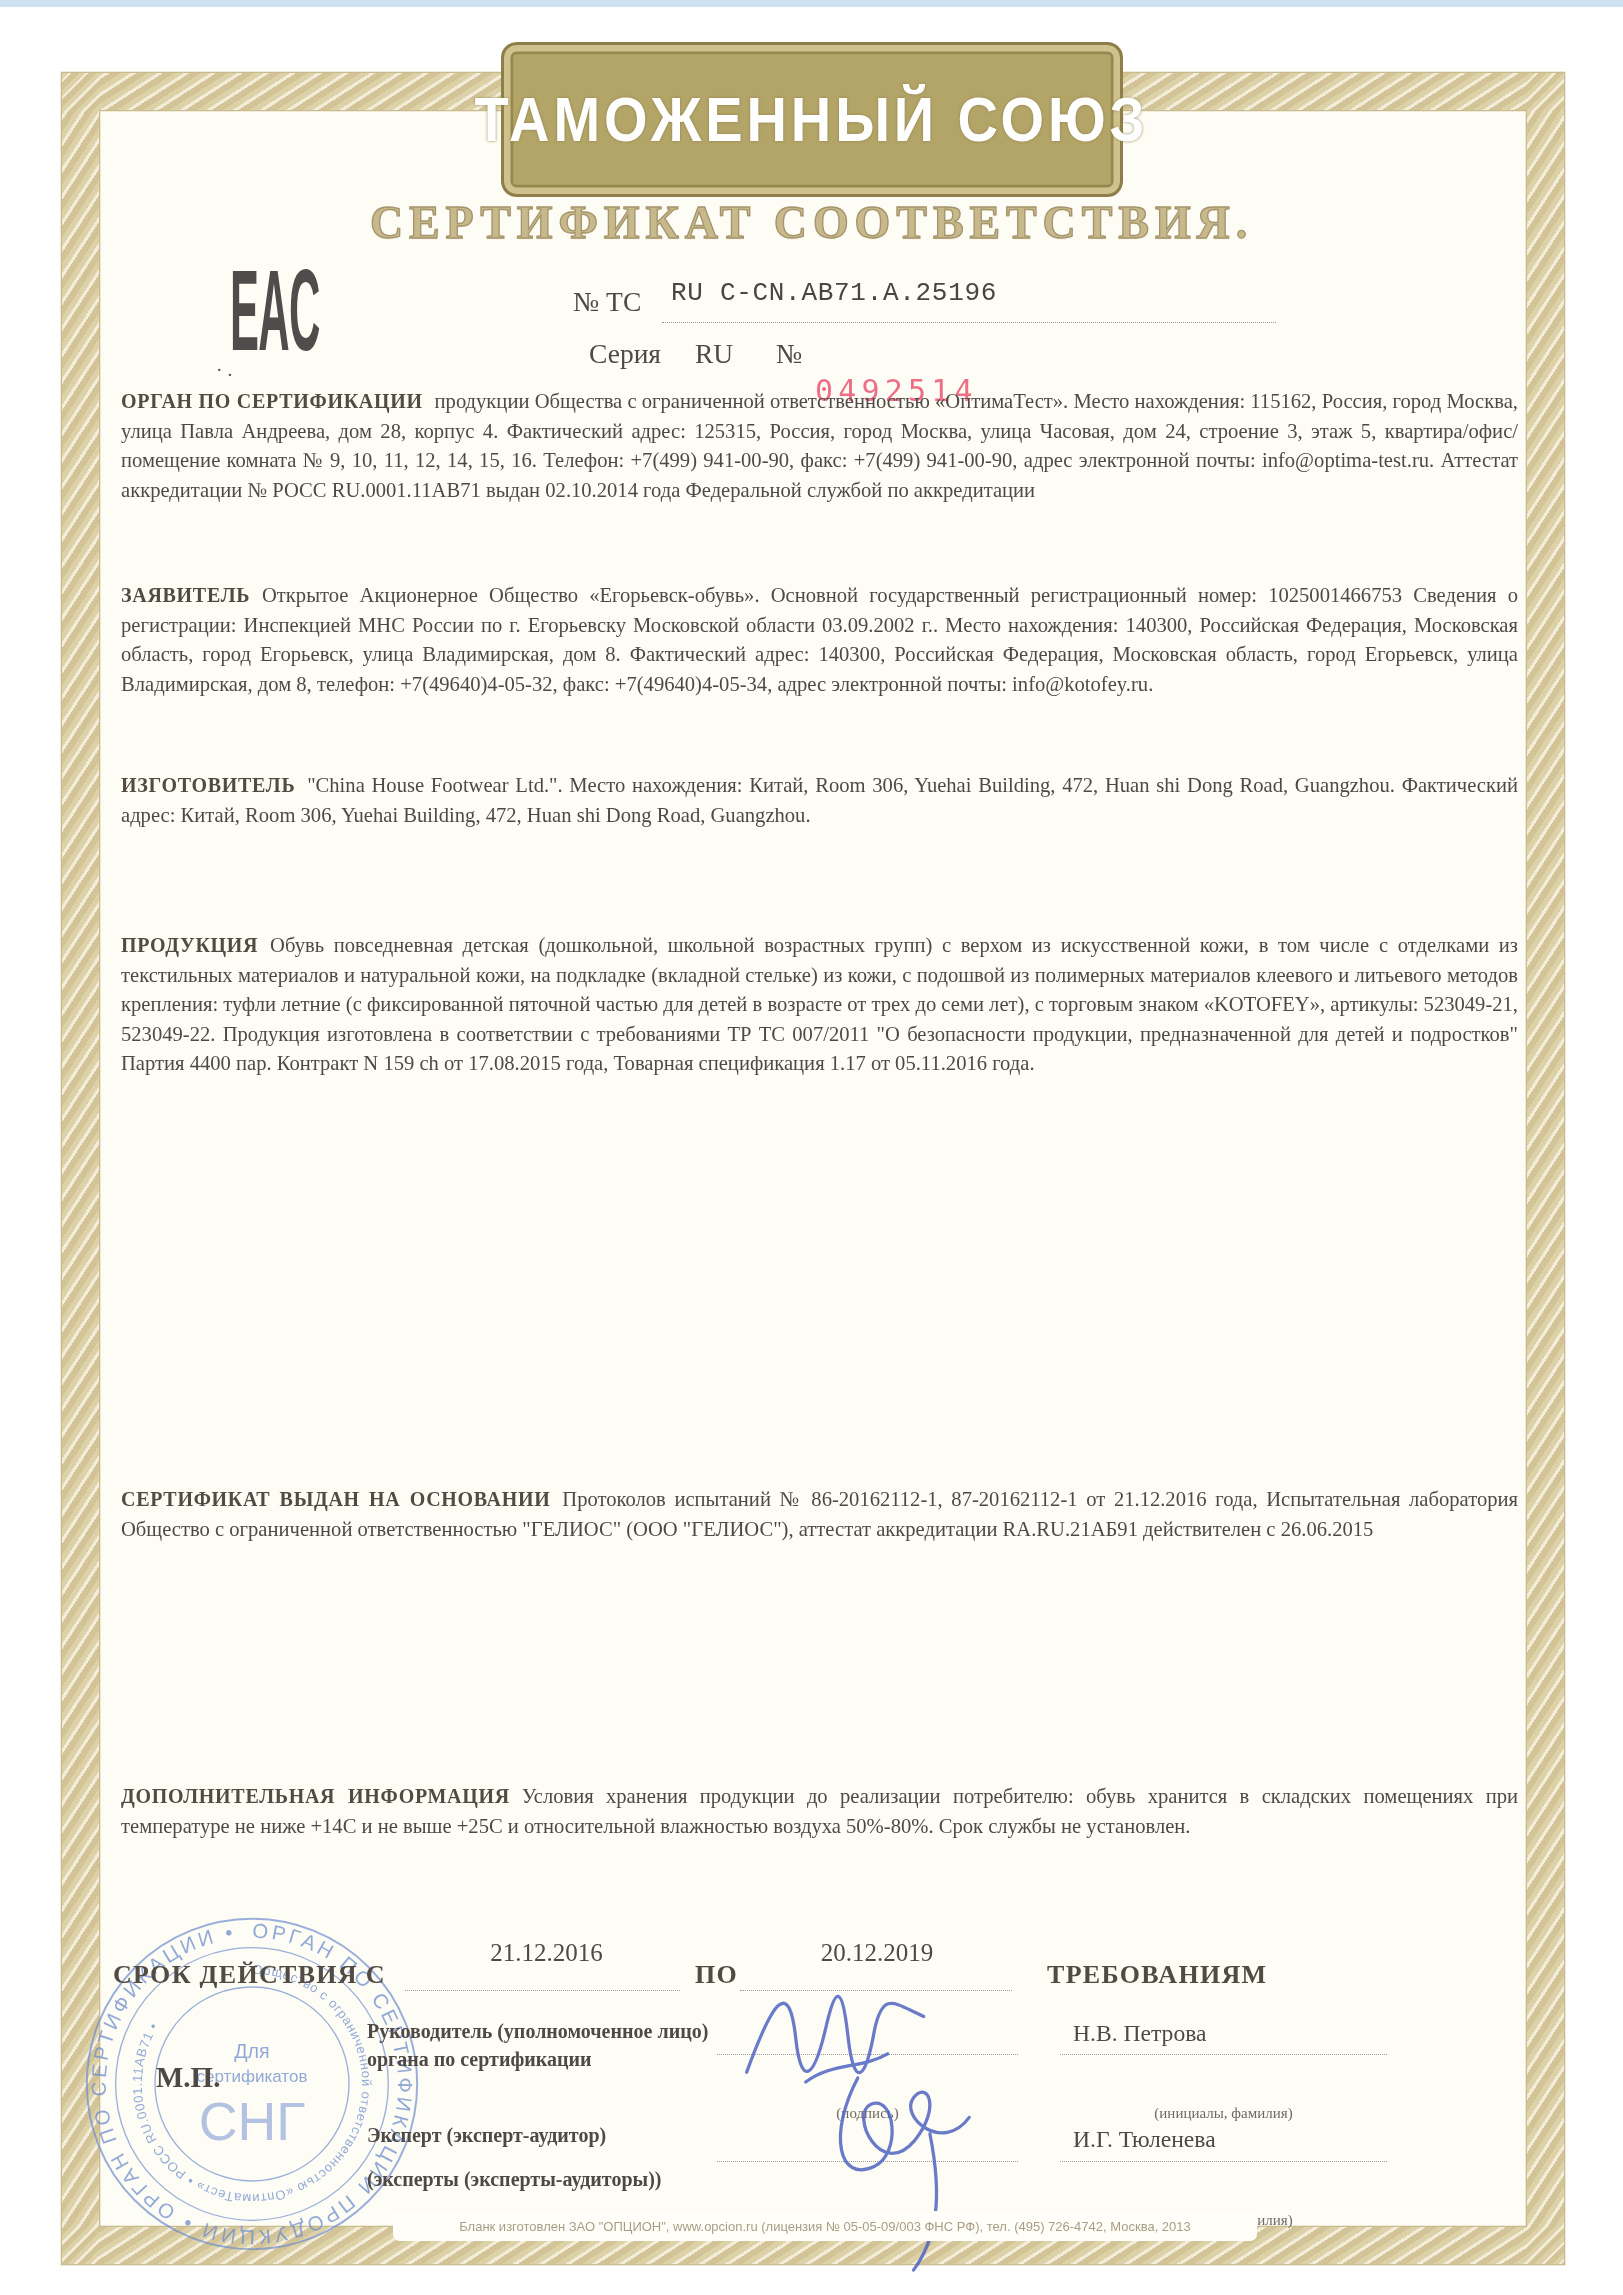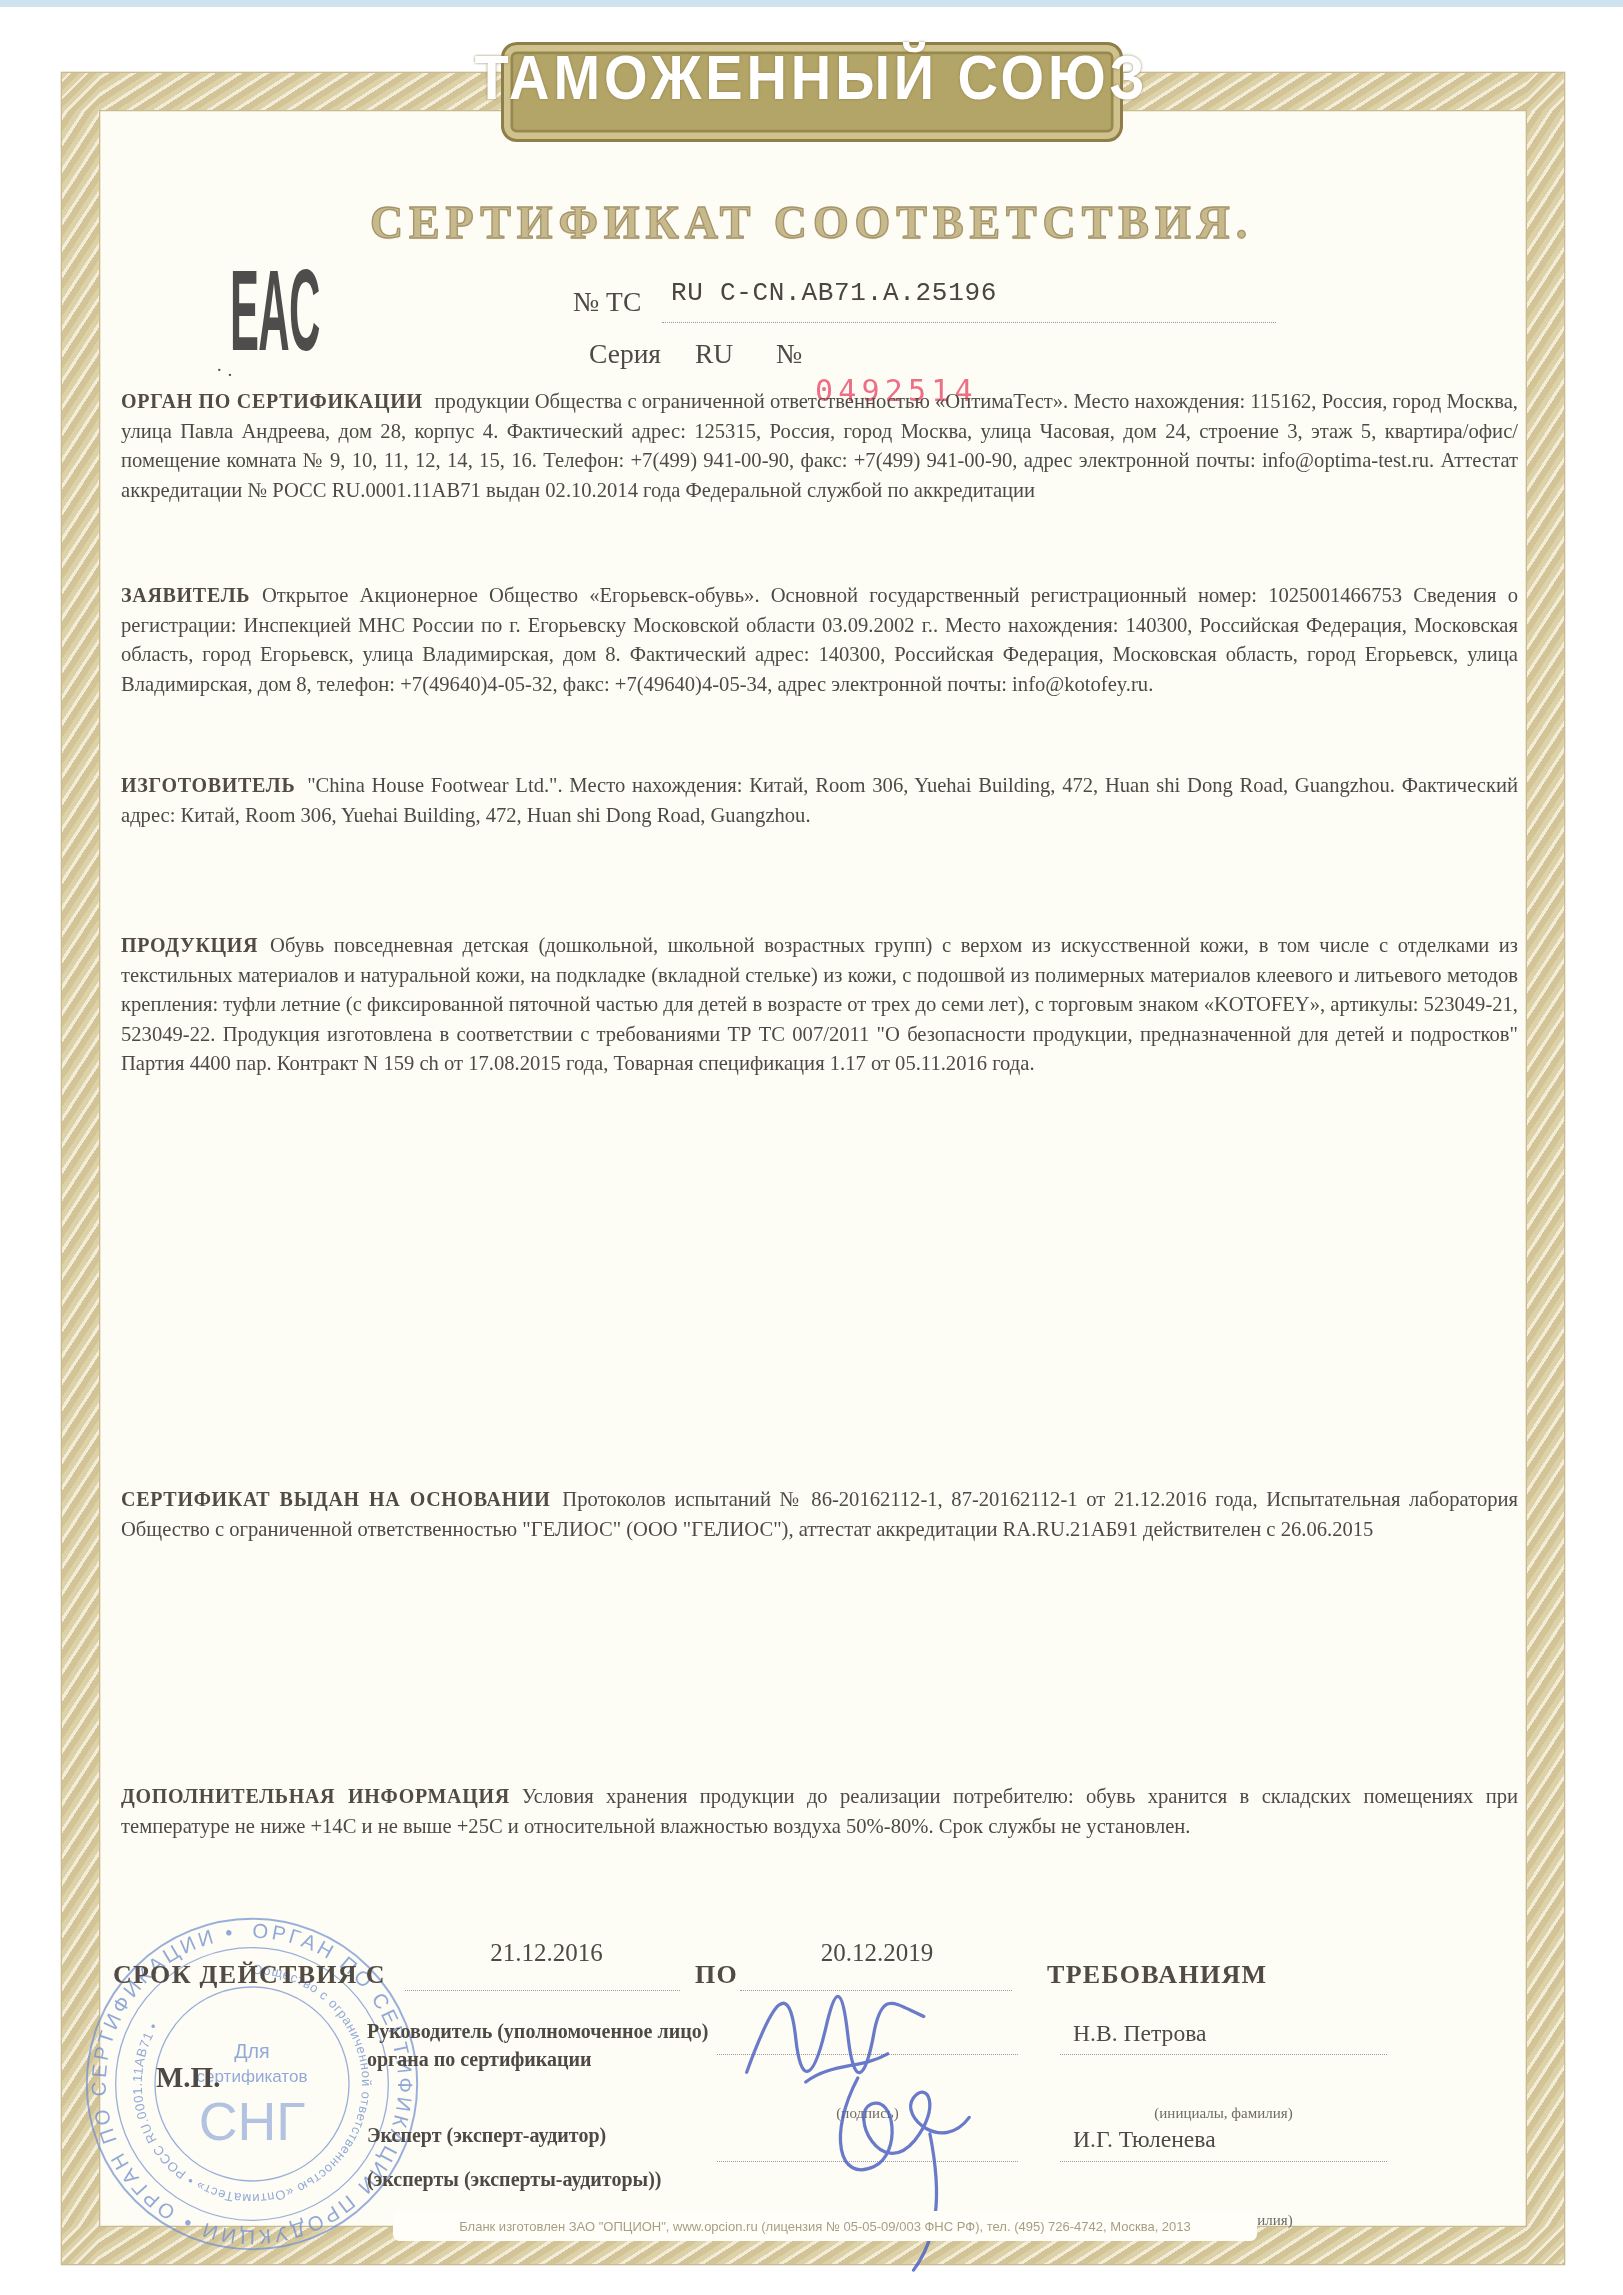--- a/index.html
+++ b/index.html
@@ -10,24 +10,24 @@
   }
   .scan-strip-top { position:absolute; left:0; top:0; width:1623px; height:6.5px; background:#cfe2f0; }
   .paper { position:absolute; left:62px; top:73px; width:1502px; height:2191px; background:#fdfcf5; z-index:0; }
   .frame {
     position:absolute; left:62px; top:73px; width:1502px; height:2191px; z-index:1;
     border:37px solid #d9cda4;
     border-image: repeating-linear-gradient(135deg,#ddd1a8 0 6.5px,#f2ecd9 6.5px 10.5px,#d2c496 10.5px 18.3px) 56;
     box-shadow: 0 0 0 1.3px #c9bb8e, inset 0 0 0 1.3px #c9bb8e;
   }
   .badge {
-    position:absolute; left:50%; transform:translateX(-50%); top:42px; width:622px; height:100px; z-index:4;
+    position:absolute; left:50%; transform:translateX(-50%); top:42px; width:622px; height:155px; z-index:4;
     background:#b3a467; border:3.3px solid #8e7f4a; border-radius:15.7px;
     box-shadow: inset 0 0 0 6.5px #cfc28d, inset 0 0 0 9.2px #97884f;
-    display:flex; align-items:flex-start; justify-content:center;
+    display:flex; align-items:center; justify-content:center;
   }
   .badge-text {
     color:#ffffff; font-family:"Liberation Sans", sans-serif; font-weight:bold; font-size:56px;
     letter-spacing:3.9px; transform:scaleY(1.12); text-shadow:0 0 2.6px #8e7f4a;
     white-space:nowrap;
   }
   .cert-title {
     position:absolute; left:0; top:196px; width:1623px; text-align:center; z-index:3;
     font-weight:bold; font-size:46px; letter-spacing:5.9px; color:#c8b98c;
     -webkit-text-stroke:1.3px #a3946b; text-shadow:0 1.3px 1.3px #e7dfc6;

